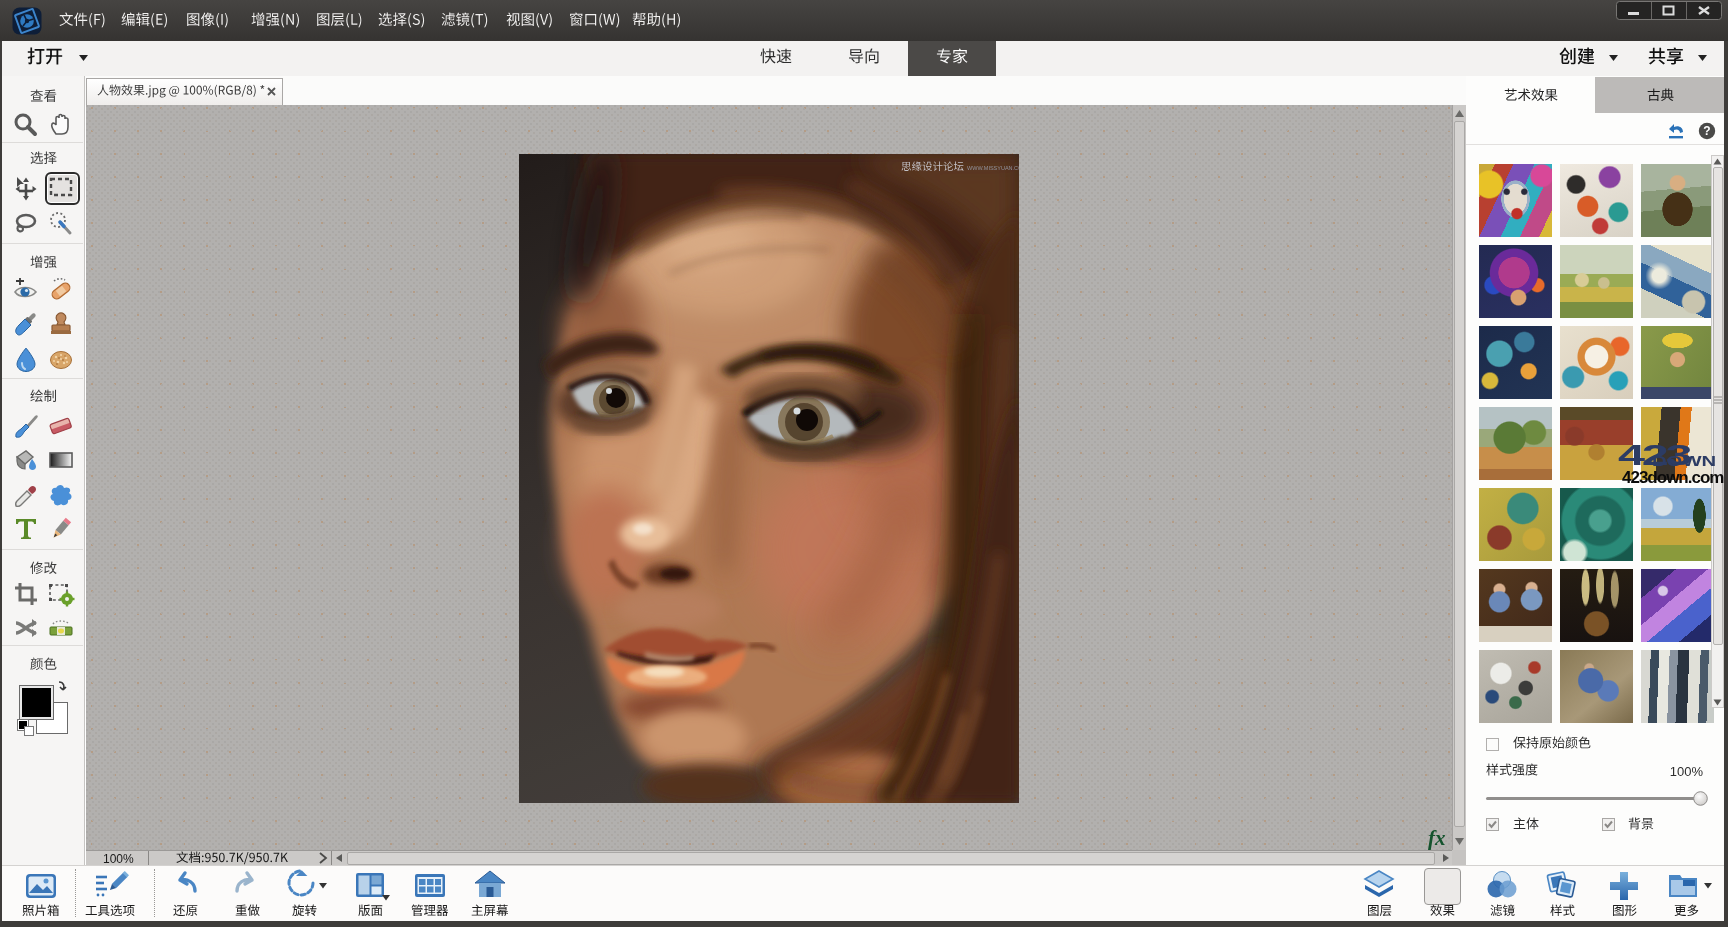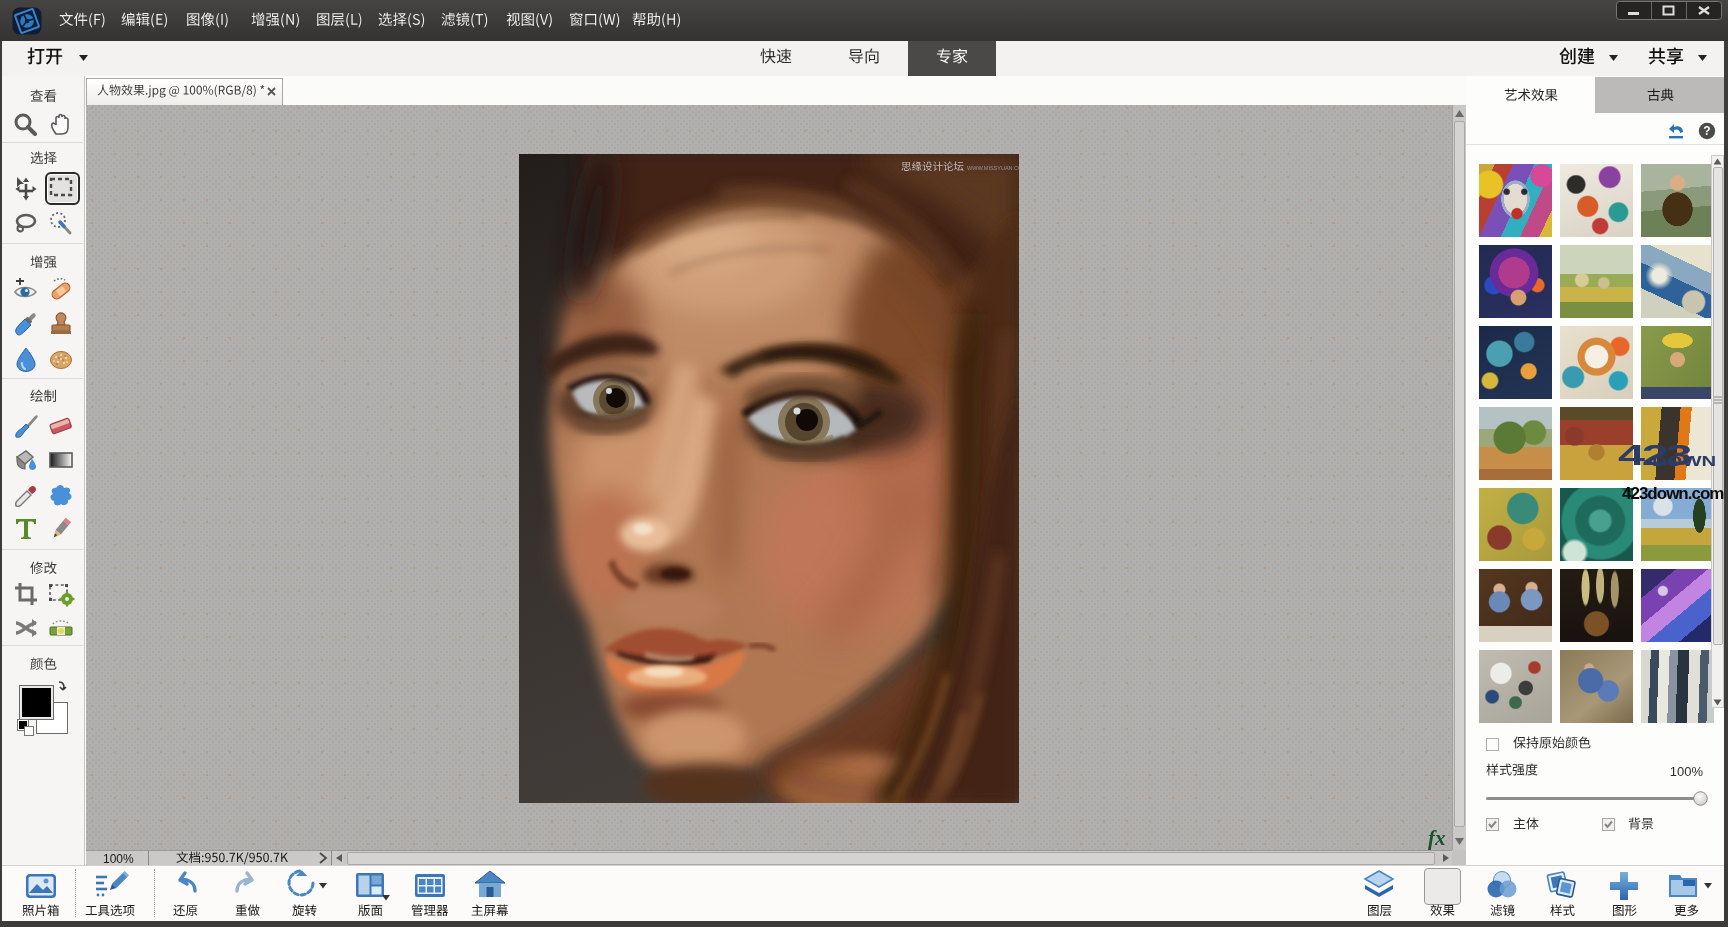--- a/index.html
+++ b/index.html
@@ -477,21 +477,21 @@
 <div style="left:1712.5px;top:167px;width:10px;height:478px;background:#e6e4e2;border:1px solid #b4b2b0;box-sizing:border-box;border-radius:2px"></div>
 <svg class="tx" style="left:1713px;top:395px" width="10" height="12">
     <g stroke="#8a8886" stroke-width="1">
       <line x1="1" y1="2" x2="9" y2="2"></line>
       <line x1="1" y1="5" x2="9" y2="5"></line>
       <line x1="1" y1="8" x2="9" y2="8"></line>
     </g>
   </svg>
 <div style="position:absolute;left:1618px;top:438px;width:70px;font:bold 30px 'Liberation Sans';color:#2c3c64;transform:scaleX(1.62);transform-origin:0 0;letter-spacing:-2px">423</div>
 <div style="position:absolute;left:1652px;top:452px;width:70px;font:bold 15px 'Liberation Sans';color:#2c3c64;transform:scaleX(1.35);transform-origin:0 0;letter-spacing:0px">DOWN</div>
-<div style="position:absolute;left:1622px;top:484px;width:100px;font:bold 17px 'Liberation Sans';color:#0b0b0b;letter-spacing:-1px">423down.com</div>
+<div style="position:absolute;left:1622px;top:468px;width:100px;font:bold 17px 'Liberation Sans';color:#0b0b0b;letter-spacing:-1px">423down.com</div>
 <div style="left:1486px;top:738px;width:13px;height:13px;background:#fcfcfb;border:1px solid #b1afad;box-sizing:border-box"></div>
 <svg class="tx" style="left:1513.0px;top:736.2px" width="80" height="18">
     <path d="M5.9 2H10.7V4.4H5.9ZM4.9 1.1V5.3H7.8V6.9H4V7.8H7.2C6.3 9.2 4.9 10.5 3.6 11.1C3.8 11.3 4.1 11.7 4.3 11.9C5.6 11.2 6.9 9.9 7.8 8.4V12.5H8.7V8.4C9.6 9.8 10.9 11.2 12.1 11.9C12.2 11.7 12.5 11.3 12.8 11.2C11.5 10.5 10.2 9.2 9.3 7.8H12.4V6.9H8.7V5.3H11.7V1.1ZM3.6 0.6C2.8 2.5 1.6 4.5 0.3 5.7C0.5 5.9 0.8 6.4 0.8 6.7C1.3 6.2 1.8 5.6 2.2 5V12.4H3.2V3.5C3.7 2.7 4.1 1.8 4.5 0.8Z M18.8 8.8C19.4 9.5 20 10.5 20.3 11.1L21.1 10.6C20.8 10 20.1 9 19.6 8.4ZM21.1 0.6V2.2H18.4V3.1H21.1V4.7H17.7V5.6H22.9V7.1H17.8V8H22.9V11.3C22.9 11.5 22.8 11.5 22.6 11.5C22.4 11.5 21.7 11.6 21 11.5C21.1 11.8 21.3 12.2 21.3 12.5C22.3 12.5 22.9 12.5 23.3 12.3C23.7 12.2 23.8 11.9 23.8 11.3V8H25.4V7.1H23.8V5.6H25.5V4.7H22.1V3.1H24.9V2.2H22.1V0.6ZM15.2 0.5V3.1H13.5V4.1H15.2V6.9C14.5 7.1 13.9 7.3 13.4 7.4L13.6 8.4L15.2 7.9V11.3C15.2 11.5 15.2 11.5 15 11.5C14.8 11.5 14.3 11.5 13.8 11.5C13.9 11.8 14 12.2 14.1 12.4C14.9 12.5 15.4 12.4 15.7 12.3C16 12.1 16.1 11.8 16.1 11.3V7.6L17.6 7.1L17.4 6.2L16.1 6.6V4.1H17.5V3.1H16.1V0.5Z M30.8 6.2H36.2V7.4H30.8ZM30.8 4.3H36.2V5.5H30.8ZM35.1 9.3C35.9 10.1 36.9 11.3 37.4 12L38.2 11.5C37.7 10.8 36.6 9.7 35.9 8.9ZM30.8 8.9C30.2 9.7 29.4 10.7 28.6 11.4C28.8 11.5 29.2 11.8 29.4 11.9C30.2 11.2 31.1 10.1 31.7 9.2ZM27.7 1.2V4.9C27.7 6.9 27.6 9.7 26.5 11.7C26.7 11.8 27.1 12.1 27.3 12.2C28.5 10.1 28.7 7 28.7 4.9V2.1H38.3V1.2ZM32.9 2.3C32.8 2.6 32.6 3.1 32.4 3.5H29.8V8.2H33V11.4C33 11.5 33 11.6 32.8 11.6C32.6 11.6 31.9 11.6 31.1 11.6C31.3 11.9 31.4 12.2 31.4 12.5C32.4 12.5 33.1 12.5 33.5 12.3C33.9 12.2 34 11.9 34 11.4V8.2H37.2V3.5H33.4C33.6 3.2 33.8 2.8 34 2.5Z M45 7.2V12.5H45.9V11.9H49.8V12.5H50.8V7.2ZM45.9 11V8.1H49.8V11ZM44.6 6.1C45 6 45.5 5.9 50.3 5.6C50.5 5.9 50.7 6.2 50.8 6.5L51.6 6.1C51.2 5.1 50.3 3.5 49.4 2.4L48.6 2.8C49.1 3.4 49.5 4 49.9 4.7L45.7 5C46.6 3.8 47.5 2.3 48.2 0.8L47.2 0.5C46.5 2.2 45.4 3.9 45.1 4.4C44.8 4.8 44.5 5.1 44.3 5.2C44.4 5.5 44.5 5.9 44.6 6.1ZM41.6 4.1H43.1C43 5.8 42.7 7.2 42.2 8.3C41.8 8 41.3 7.6 40.9 7.3C41.1 6.4 41.4 5.2 41.6 4.1ZM39.8 7.6C40.5 8.1 41.2 8.6 41.8 9.2C41.2 10.3 40.5 11.2 39.5 11.7C39.7 11.9 40 12.2 40.1 12.5C41.1 11.8 41.9 11 42.5 9.8C43 10.3 43.4 10.8 43.7 11.2L44.3 10.4C44 9.9 43.5 9.4 42.9 8.9C43.5 7.5 43.9 5.6 44.1 3.2L43.5 3.2L43.3 3.2H41.8C42 2.3 42.1 1.4 42.2 0.6L41.3 0.6C41.2 1.4 41.1 2.3 40.9 3.2H39.6V4.1H40.7C40.5 5.4 40.1 6.7 39.8 7.6Z M61.1 4.9C61 9.5 60.9 11 57.6 11.8C57.8 12 58 12.3 58.1 12.5C61.6 11.6 61.8 9.8 61.8 4.9ZM57.2 5.5C56.5 6.1 55.2 6.7 54.1 7C54.3 7.2 54.5 7.5 54.7 7.7C55.8 7.3 57.2 6.6 58 5.8ZM57.6 9C56.8 10.1 55.3 11 53.7 11.5C53.9 11.6 54.2 11.9 54.3 12.2C56 11.6 57.6 10.6 58.5 9.4ZM61.6 10.4C62.5 11 63.5 11.9 63.9 12.5L64.5 11.9C64 11.3 63 10.5 62.2 9.9ZM59 3.5V9.7H59.7V4.3H63.1V9.6H63.9V3.5H61.4C61.6 3.1 61.8 2.6 62 2.1H64.3V1.3H58.7V2.1H61.1C61 2.6 60.8 3.1 60.6 3.5ZM55 0.7C55.1 1.1 55.3 1.5 55.4 1.8H52.9V2.6H58.4V1.8H56.3C56.2 1.4 56 0.9 55.8 0.5ZM57.4 7.2C56.6 8 55.2 8.8 54 9.2C54 8.5 54 7.8 54 7.3V5.3H58.4V4.5H57.1C57.4 4 57.6 3.5 57.9 3L57.1 2.7C56.9 3.2 56.5 4 56.2 4.5H54.5L55.2 4.2C55.1 3.8 54.8 3.2 54.5 2.7L53.8 3C54 3.4 54.3 4.1 54.4 4.5H53.2V7.3C53.2 8.6 53.1 10.6 52.4 12C52.6 12.1 53 12.3 53.2 12.5C53.6 11.6 53.8 10.4 54 9.2C54.2 9.4 54.4 9.7 54.5 9.9C55.8 9.4 57.3 8.5 58.2 7.5Z M71.2 5V7.3H68.2V5ZM72.1 5H75.2V7.3H72.1ZM72.8 2.5C72.4 3.1 71.9 3.7 71.4 4.1H68C68.5 3.6 69 3.1 69.4 2.5ZM69.6 0.5C68.7 2.2 67.1 3.8 65.5 4.8C65.7 5 66 5.5 66.1 5.7C66.4 5.4 66.8 5.1 67.2 4.8V10.4C67.2 11.9 67.8 12.3 69.9 12.3C70.4 12.3 74.4 12.3 74.9 12.3C76.9 12.3 77.3 11.7 77.5 9.6C77.2 9.6 76.8 9.4 76.6 9.3C76.4 11 76.2 11.4 74.9 11.4C74 11.4 70.5 11.4 69.8 11.4C68.4 11.4 68.2 11.2 68.2 10.4V8.2H75.2V8.8H76.2V4.1H72.6C73.2 3.5 73.8 2.7 74.3 2.1L73.6 1.6L73.4 1.7H70C70.2 1.4 70.3 1.1 70.5 0.8Z" fill="#2e2e2e"></path>
   </svg>
 <svg class="tx" style="left:1486.0px;top:763.2px" width="54" height="18">
     <path d="M5.7 0.9C6.2 1.6 6.6 2.4 6.8 3L7.7 2.6C7.5 2.1 7 1.2 6.6 0.6ZM10.7 0.5C10.4 1.2 9.9 2.3 9.5 3H5.2V3.9H8.1V5.7H5.6V6.6H8.1V8.4H4.7V9.4H8.1V12.5H9.1V9.4H12.3V8.4H9.1V6.6H11.6V5.7H9.1V3.9H12.1V3H10.5C10.9 2.4 11.3 1.5 11.7 0.8ZM2.4 0.5V3H0.7V3.9H2.4C2 5.7 1.2 7.8 0.4 8.9C0.6 9.1 0.8 9.5 0.9 9.8C1.5 9 2 7.8 2.4 6.5V12.5H3.3V5.7C3.7 6.4 4.1 7.1 4.2 7.6L4.8 6.8C4.6 6.5 3.7 5 3.3 4.5V3.9H4.7V3H3.3V0.5Z M22.2 1.2C22.9 1.6 23.7 2.3 24.1 2.8L24.8 2.2C24.4 1.7 23.5 1.1 22.9 0.6ZM20.3 0.6C20.3 1.4 20.4 2.2 20.4 3H13.7V3.9H20.5C20.8 8.7 21.9 12.5 24 12.5C25 12.5 25.4 11.8 25.6 9.6C25.3 9.5 24.9 9.2 24.7 9C24.6 10.8 24.5 11.5 24.1 11.5C22.8 11.5 21.8 8.3 21.5 3.9H25.3V3H21.4C21.4 2.2 21.4 1.4 21.4 0.6ZM13.8 11.1 14.1 12.1C15.7 11.7 18.1 11.2 20.3 10.7L20.3 9.8L17.5 10.4V6.8H19.9V5.8H14.2V6.8H16.5V10.6Z M32.7 2H36.5V3.6H32.7ZM31.8 1.2V4.5H34.2V5.6H31.6V9.1H34.2V11L31 11.2L31.1 12.2C32.7 12 35.1 11.9 37.3 11.7C37.5 12 37.6 12.3 37.7 12.6L38.5 12.2C38.3 11.4 37.6 10.2 36.9 9.4L36.1 9.7C36.4 10 36.6 10.4 36.9 10.8L35.1 11V9.1H37.8V5.6H35.1V4.5H37.4V1.2ZM32.4 6.4H34.2V8.3H32.4ZM35.1 6.4H36.9V8.3H35.1ZM27.1 4.1C27 5.3 26.8 7 26.6 8H27.2L29.7 8C29.6 10.2 29.4 11.1 29.2 11.4C29 11.5 28.9 11.5 28.7 11.5C28.5 11.5 27.9 11.5 27.3 11.5C27.5 11.7 27.6 12.1 27.6 12.4C28.2 12.4 28.8 12.4 29.1 12.4C29.5 12.4 29.7 12.3 30 12C30.3 11.6 30.5 10.5 30.7 7.5C30.7 7.4 30.7 7.1 30.7 7.1H27.7C27.7 6.4 27.8 5.7 27.9 5H30.8V1.2H26.8V2.1H29.9V4.1Z M44 3.1V4.2H41.9V5H44V7.2H49.1V5H51.2V4.2H49.1V3.1H48.1V4.2H45V3.1ZM48.1 5V6.4H45V5ZM48.8 8.8C48.3 9.5 47.5 10 46.5 10.4C45.6 10 44.9 9.5 44.3 8.8ZM42.1 8V8.8H43.8L43.4 9C43.9 9.7 44.6 10.3 45.5 10.8C44.2 11.2 42.9 11.5 41.5 11.6C41.6 11.8 41.8 12.2 41.9 12.4C43.5 12.2 45.1 11.9 46.5 11.3C47.8 11.9 49.3 12.3 50.9 12.5C51.1 12.2 51.3 11.8 51.5 11.6C50.1 11.5 48.7 11.2 47.6 10.8C48.7 10.2 49.7 9.4 50.3 8.3L49.7 8L49.5 8ZM45.1 0.7C45.3 1 45.5 1.4 45.7 1.8H40.6V5.4C40.6 7.3 40.5 10.1 39.5 12C39.7 12.1 40.2 12.3 40.4 12.5C41.4 10.4 41.6 7.4 41.6 5.3V2.7H51.3V1.8H46.8C46.6 1.4 46.4 0.9 46.1 0.5Z" fill="#2e2e2e"></path>
   </svg>
 <div style="position:absolute;left:1663px;top:764px;width:40px;text-align:right;font:13px 'Liberation Sans';color:#2e2e2e">100%</div>
 <div style="left:1486px;top:797px;width:221px;height:3px;background:#908e8c;border-radius:2px"></div>
 <svg class="tx" style="left:1693px;top:791px" width="15" height="15">

